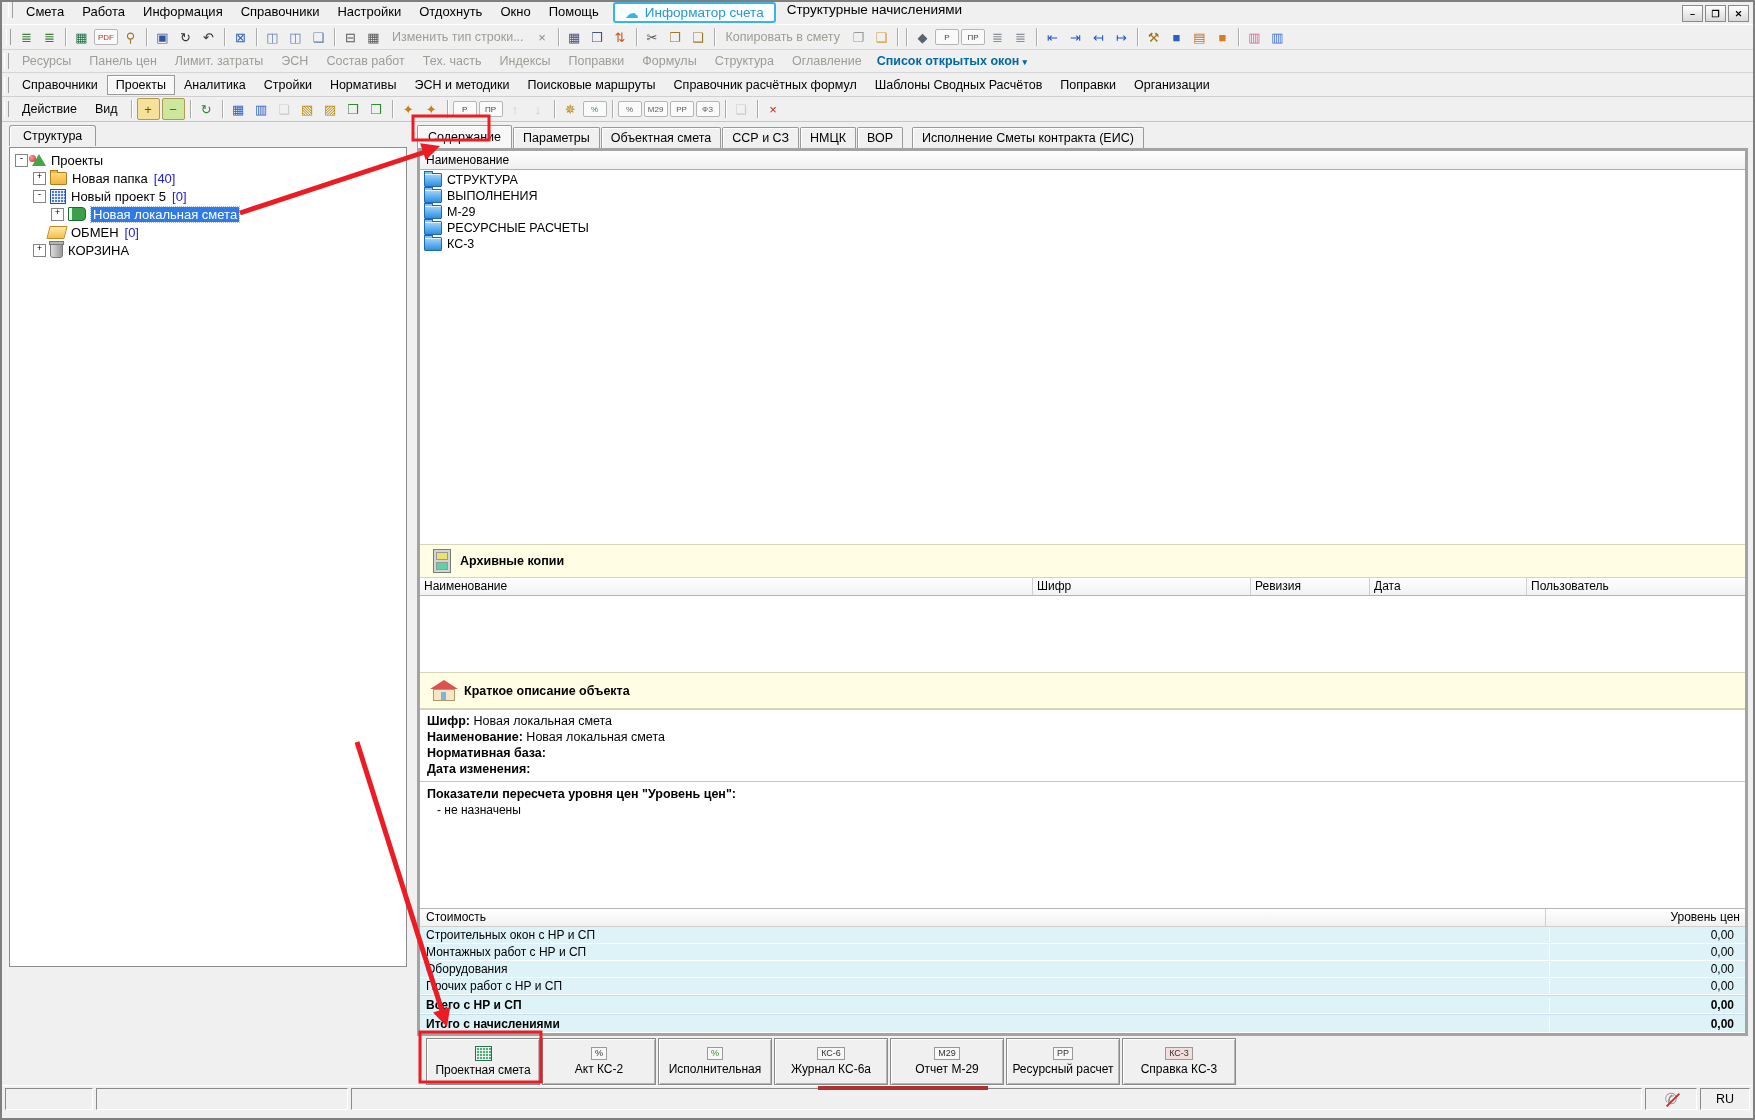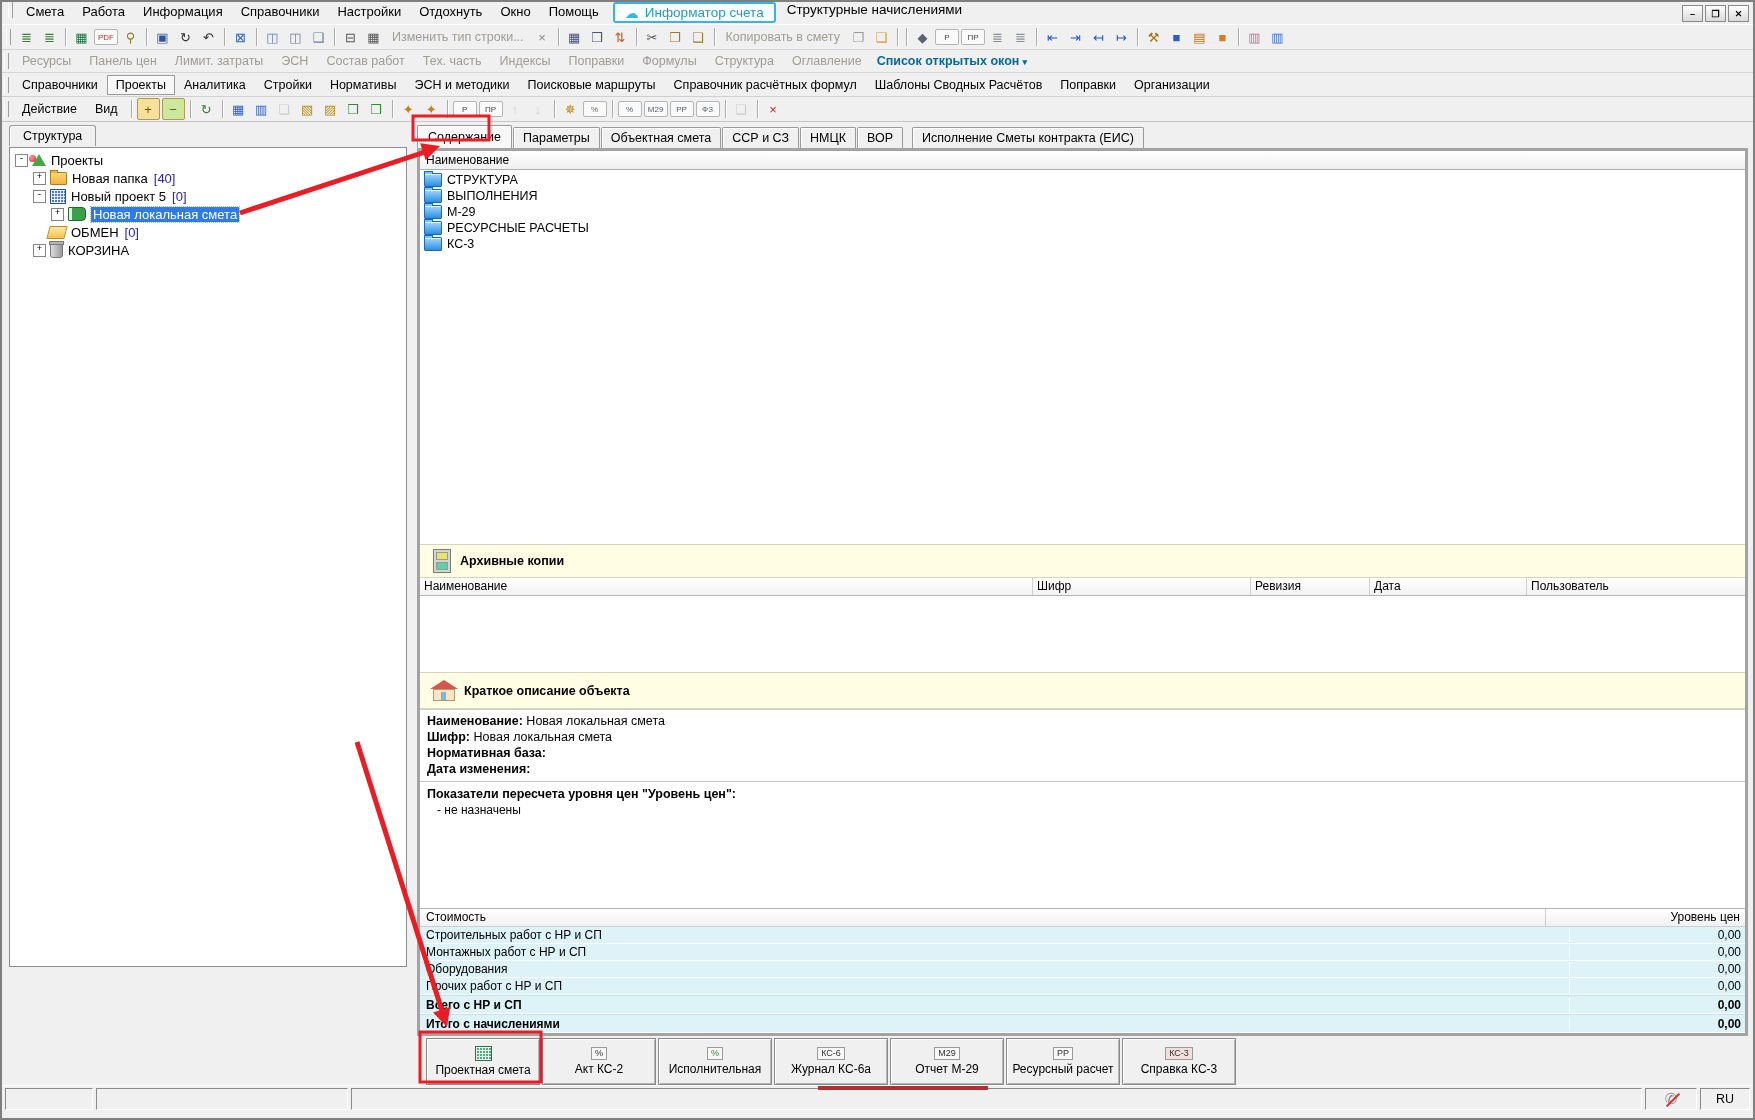--- a/index.html
+++ b/index.html
@@ -107,21 +107,21 @@
   .desc-line b{font-weight:bold}
   .desc-sep{border-top:1px solid #c5c5c5;margin:4px -7px}
   .desc-sub{padding-left:10px;font-size:12px}
   .costs-header{height:17px;display:flex;background:linear-gradient(#ffffff,#f1f1f1);border-top:1px solid #b5b5b5;
                 border-bottom:1px solid #cfcfcf;font-size:12px;flex:none}
   .costs-header .chl{flex:1;padding:1px 6px}
   .costs-header .chr{width:200px;text-align:right;padding:1px 5px;border-left:1px solid #cfcfcf;box-sizing:border-box}
   .cost-row{height:16px;display:flex;align-items:center;background:var(--row_cyan);border-bottom:1px solid #fff;
             font-size:12px;flex:none}
   .cost-row .lbl{flex:1;padding-left:6px}
-  .cost-row .val{width:176px;text-align:right;padding-right:4px;box-sizing:border-box;border-left:1px solid rgba(255,255,255,.9)}
+  .cost-row .val{width:196px;text-align:right;padding-right:11px;box-sizing:border-box;border-left:1px solid rgba(255,255,255,.9)}
   .cost-row.bold{font-weight:bold;height:17px;border-top:1px solid #cde}
   .report-bar{height:47px;display:flex;gap:2px;padding:2px 0 0 9px;flex:none}
   .report-btn{width:112px;background:#f0f0f0;border:1px solid #8a8a8a;display:flex;flex-direction:column;
               align-items:center;justify-content:center;gap:2px;font-size:12px;
               box-shadow:inset 1px 1px 0 #fff, inset -1px -1px 0 #b5b5b5;white-space:nowrap}
   .badge{font-size:9px;border:1px solid #9a9a9a;background:#f7f7f7;padding:0 3px;line-height:11px;color:#333}
   .badge.kc3{background:#f3dede}
   .i-bbuilding{width:15px;height:13px;background-color:#4caf7a;border:1px solid #2c6e4e;
      background-image:repeating-linear-gradient(0deg,rgba(255,255,255,.85) 0 1px,transparent 1px 3px),
                       repeating-linear-gradient(90deg,rgba(255,255,255,.85) 0 1px,transparent 1px 3px)}
@@ -386,34 +386,34 @@
           <span class="arch-col" style="width:119px">Ревизия</span>
           <span class="arch-col" style="width:157px">Дата</span>
           <span class="arch-col" style="flex:1;border-right:none">Пользователь</span>
         </div>
         <div class="arch-empty"></div>
         <div class="band" style="height:35px">
           <span class="i-house"></span>
           <span>Краткое описание объекта</span>
         </div>
         <div class="desc-area">
+          <div class="desc-line"><b>Шифр:</b> <span>Новая локальная смета</span></div>
           <div class="desc-line"><b>Наименование:</b> <span>Новая локальная смета</span></div>
-          <div class="desc-line"><b>Шифр:</b> <span>Новая локальная смета</span></div>
           <div class="desc-line"><b>Нормативная база:</b> <span></span></div>
           <div class="desc-line"><b>Дата изменения:</b> <span></span></div>
           <div class="desc-sep"></div>
           <div class="desc-line"><b>Показатели пересчета уровня цен "Уровень цен":</b></div>
           <div class="desc-sub">- не назначены</div>
         </div>
         <div class="costs-header">
           <span class="chl">Стоимость</span>
           <span class="chr">Уровень цен</span>
         </div>
         <div class="cost-row">
-            <span class="lbl">Строительных работ с НР и СП</span>
+            <span class="lbl">Строительных окон с НР и СП</span>
             <span class="val">0,00</span>
           </div>
         <div class="cost-row">
             <span class="lbl">Монтажных работ с НР и СП</span>
             <span class="val">0,00</span>
           </div>
         <div class="cost-row">
             <span class="lbl">Оборудования</span>
             <span class="val">0,00</span>
           </div>

